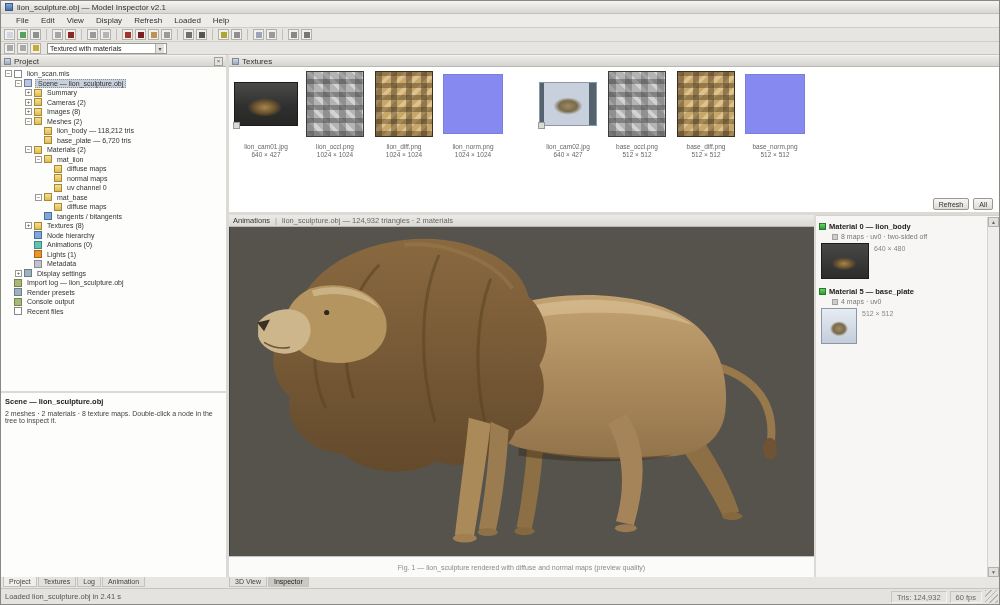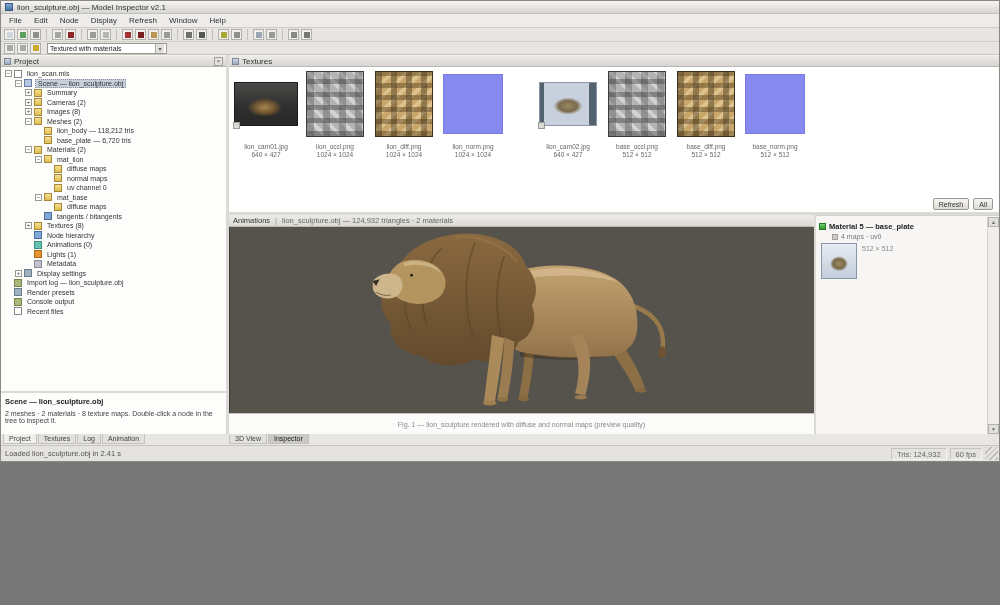--- a/index.html
+++ b/index.html
@@ -1,25 +1,25 @@
 <!DOCTYPE html>
 <html><head>
 <meta charset="utf-8">
 <style>
   html,body{margin:0;padding:0;background:#777;}
   *{box-sizing:border-box;}
-  .window{position:relative;width:1000px;height:462px;background:#e8e6e2;
+  .window{position:relative;width:1000px;height:605px;background:#e8e6e2;
     font-family:"Liberation Sans",sans-serif;color:#222;overflow:hidden;
     border:1px solid #8a8884;}
   
   .titlebar{height:13px;display:flex;align-items:center;gap:4px;padding:0 4px;
     background:linear-gradient(#f5f4f2,#d8d6d2);border-bottom:1px solid #c2c0bb;}
   .appicon{width:8px;height:8px;background:linear-gradient(#7fa7d8,#4a6f9e);border:1px solid #3a5a84;}
   .titlebar .ttext{font-size:8px;color:#333;}
-  .menubar{height:14px;display:flex;align-items:center;padding:0 2px;
+  .menubar{height:14px;display:flex;align-items:center;padding:0 9px;
     background:#edecea;border-bottom:1px solid #cfcdc9;}
   .menu-item{font-size:8px;padding:1px 6px;color:#333;cursor:default;}
   .toolbar{height:14px;display:flex;align-items:center;padding:0 3px;gap:2px;
     background:#e7e5e1;border-bottom:1px solid #d0cec9;}
   .toolbar2{height:13px;border-bottom:1px solid #c6c4bf;}
   .tbi{width:11px;height:11px;border:1px solid #b3b1ac;background:#f0efec;
     display:flex;align-items:center;justify-content:center;flex:none;}
   .tbi i{display:block;width:6px;height:6px;}
   .tbsep{width:1px;height:11px;background:#c2c0bb;margin:0 3px;flex:none;}
   .combo{display:flex;align-items:center;width:120px;height:11px;background:#fff;
@@ -146,24 +146,24 @@
 <div class="window">
 
   <div class="titlebar">
     <span class="appicon"></span>
     <span class="ttext">lion_sculpture.obj — Model Inspector v2.1</span>
   </div>
 
   <div class="menubar" id="menubar">
       <span class="menu-item">File</span>
       <span class="menu-item">Edit</span>
-      <span class="menu-item">Node</span>
+      <span class="menu-item">View</span>
       <span class="menu-item">Display</span>
       <span class="menu-item">Refresh</span>
-      <span class="menu-item">Window</span>
+      <span class="menu-item">Loaded</span>
       <span class="menu-item">Help</span>
     </div>
 
   <div class="toolbar" id="tb1">
       <span class="tbi">
         <i style="background: rgb(207, 214, 222);"></i>
       </span>
       <span class="tbi">
         <i style="background: rgb(90, 160, 90);"></i>
       </span>
@@ -555,20 +555,34 @@
         </div>
 
         <div class="rsplit"></div>
 
         <div class="rightcol">
           <div class="rpanel">
             <div class="rp-content" id="rp-content">
                 <div class="rsec">
                   <div class="shead">
                     <span class="gicon"></span>
+                    <span class="stitle">Material 0 — lion_body</span>
+                  </div>
+                  <div class="smeta">
+                    <span class="micon"></span>
+                    <span>8 maps · uv0 · two-sided off</span>
+                  </div>
+                  <div class="srow">
+                    <div class="rthumb-dark"></div>
+                    <span class="sdim">640 × 480</span>
+                  </div>
+                </div>
+                <div class="rsec">
+                  <div class="shead">
+                    <span class="gicon"></span>
                     <span class="stitle">Material 5 — base_plate</span>
                   </div>
                   <div class="smeta">
                     <span class="micon"></span>
                     <span>4 maps · uv0</span>
                   </div>
                   <div class="srow">
                     <div class="rthumb-light"></div>
                     <span class="sdim">512 × 512</span>
                   </div>

